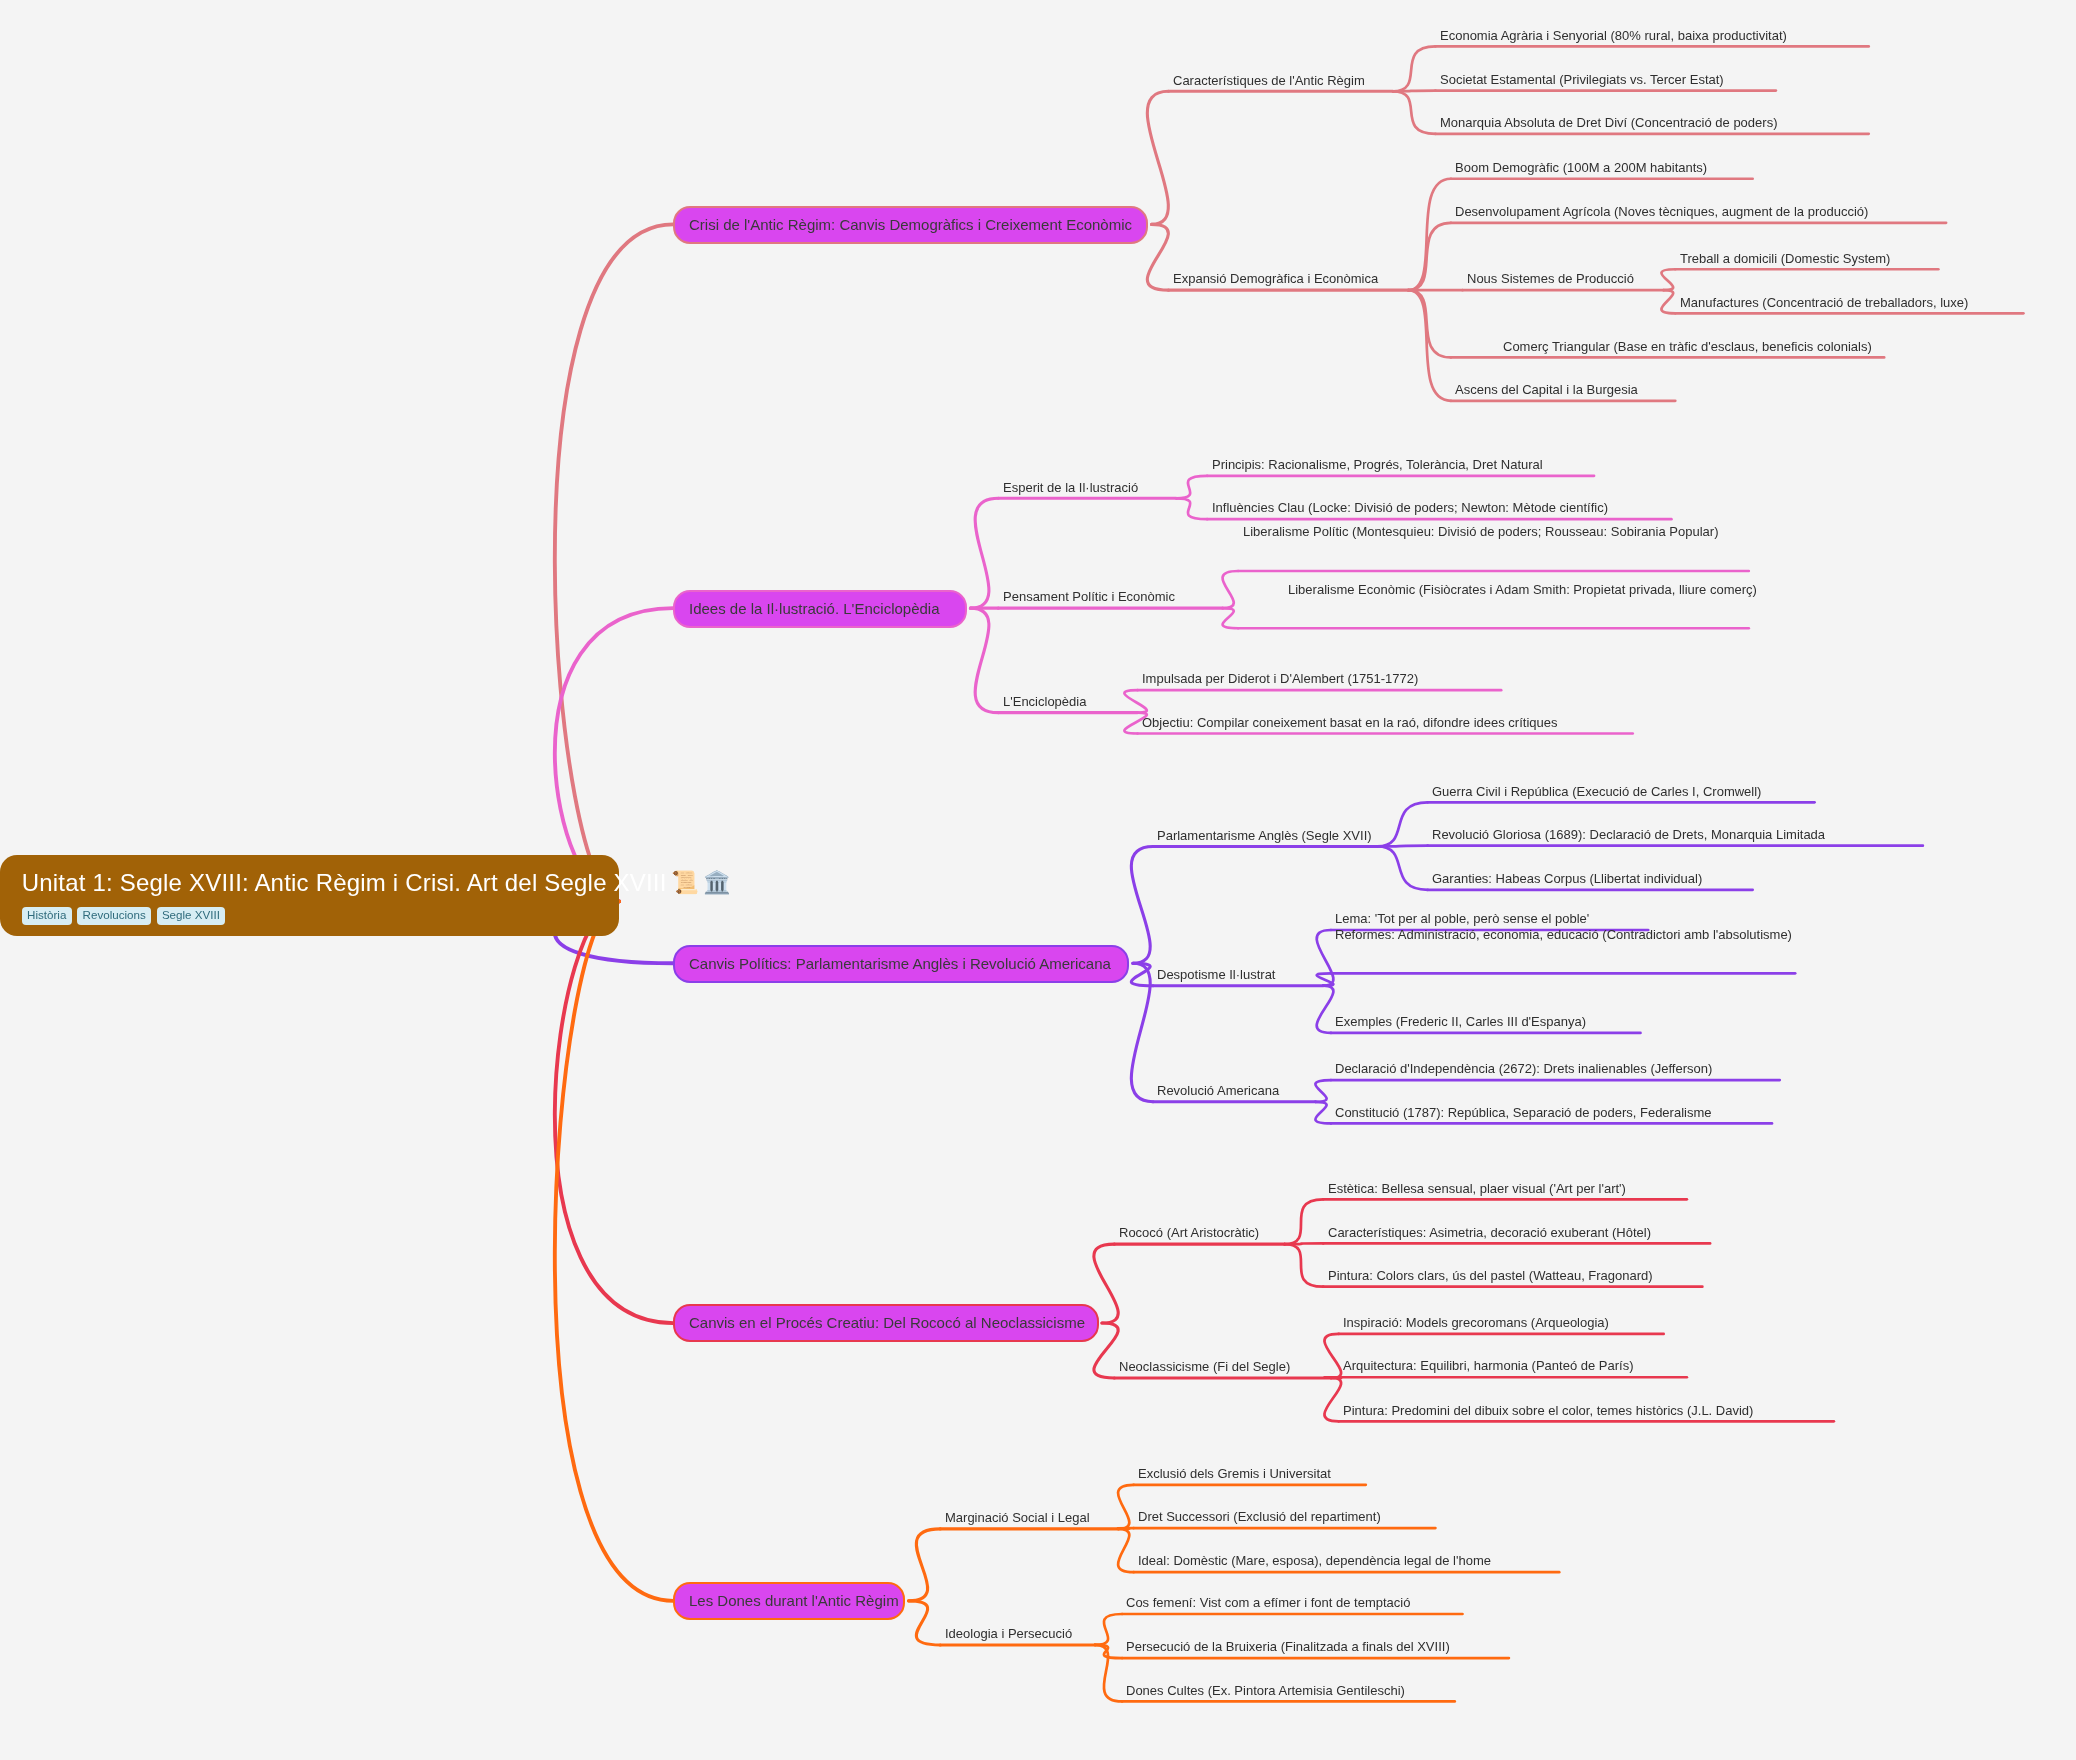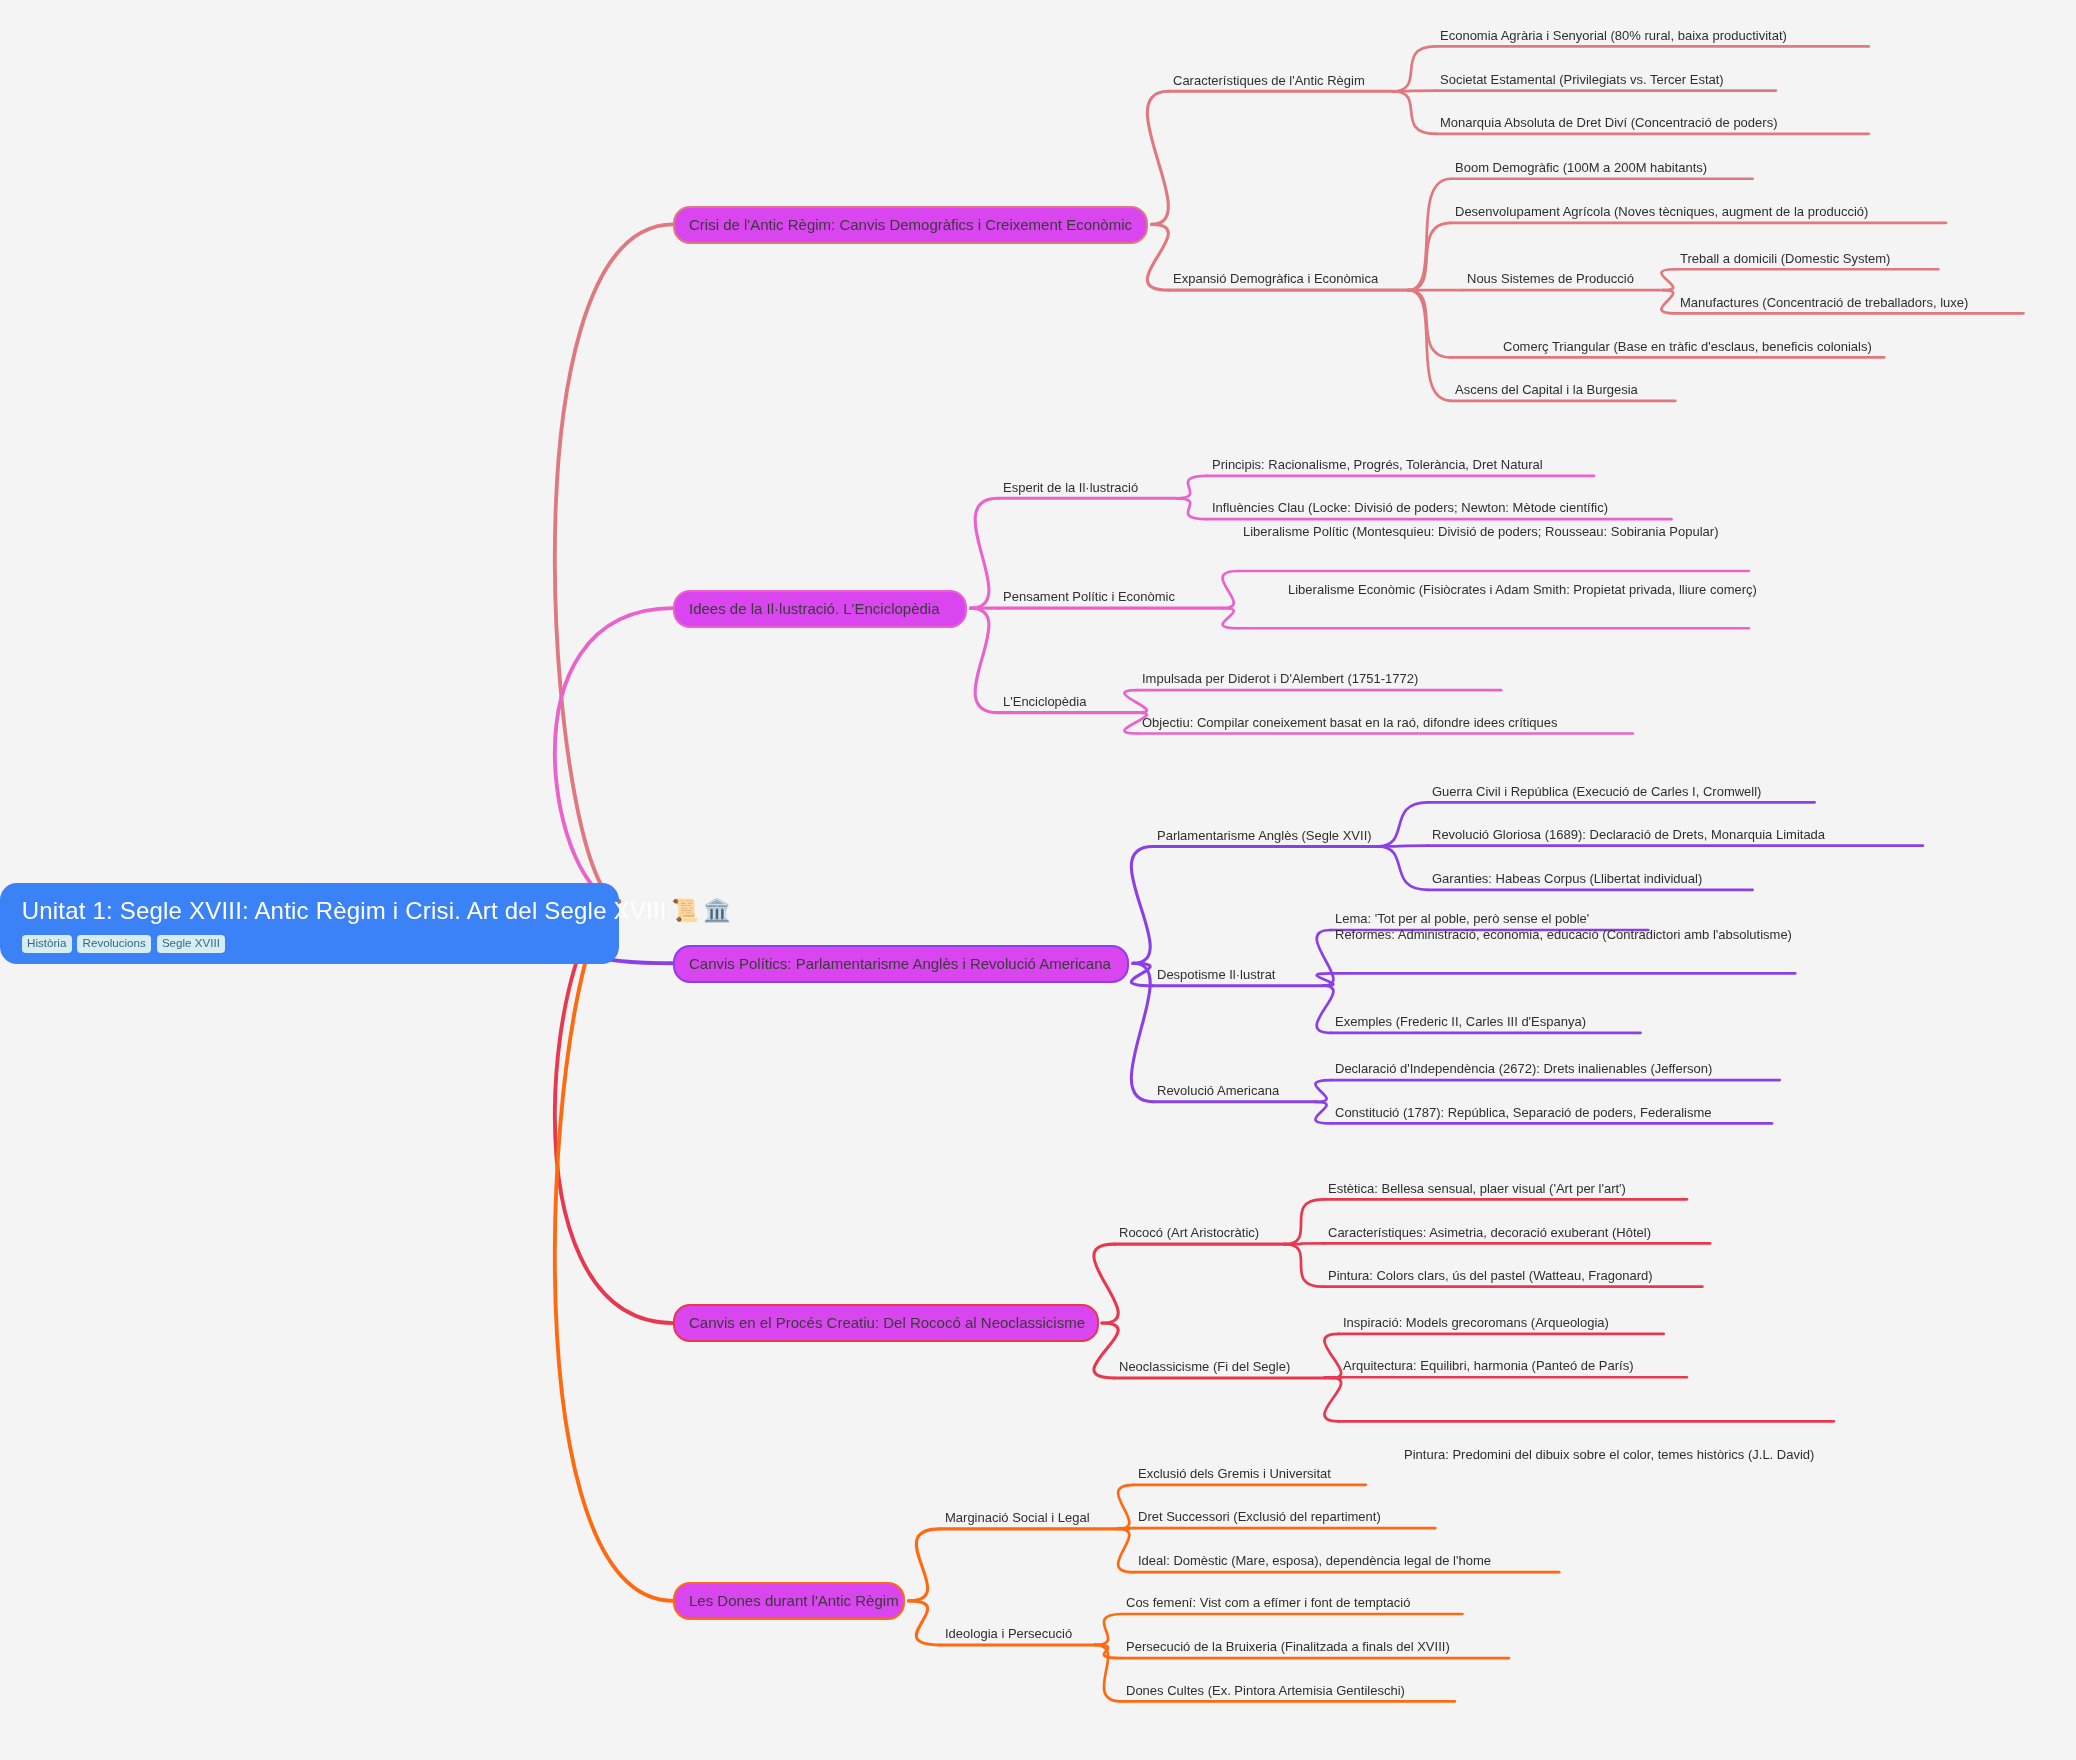--- a/index.html
+++ b/index.html
@@ -12,25 +12,24 @@
   }
   #canvas{position:absolute;inset:0;width:2077px;height:1761px;}
   svg.links{position:absolute;left:0;top:0;width:2077px;height:1761px;pointer-events:none;}
 
   
   .root-node{
     position:absolute;
     left:0px; top:855px;
     width:619px;
     box-sizing:border-box;
-    background:#3b82f6;
+    background:#a16207;
     border-radius:17px;
     padding:12.4px 17px 10.8px 21.7px;
     color:#ffffff;
-    margin-top:28px;
   }
   .root-title{
     font-size:24px;
     line-height:31px;
     letter-spacing:0.2px;
     white-space:nowrap;
     display:flex;align-items:center;gap:4.6px;
   }
   .root-title .emoji{font-size:22.4px;}
   .root-tags{display:flex;gap:5.4px;margin-top:8.5px;}
@@ -228,21 +227,21 @@
       <div class="node-label" style="left: 1335px; top: 1058px; width: 449px;">Declaració d'Independència (2672): Drets inalienables (Jefferson)</div>
       <div class="node-label" style="left: 1335px; top: 1102px; width: 441px;">Constitució (1787): República, Separació de poders, Federalisme</div>
       <div class="branch-node" style="left: 673px; top: 1304px; width: 426px; border-color: rgb(232, 56, 79);">Canvis en el Procés Creatiu: Del Rococó al Neoclassicisme</div>
       <div class="node-label" style="left: 1119px; top: 1222px;">Rococó (Art Aristocràtic)</div>
       <div class="node-label" style="left: 1328px; top: 1178px; width: 364px;">Estètica: Bellesa sensual, plaer visual ('Art per l'art')</div>
       <div class="node-label" style="left: 1328px; top: 1222px; width: 387px;">Característiques: Asimetria, decoració exuberant (Hôtel)</div>
       <div class="node-label" style="left: 1328px; top: 1265px; width: 379px;">Pintura: Colors clars, ús del pastel (Watteau, Fragonard)</div>
       <div class="node-label" style="left: 1119px; top: 1356px;">Neoclassicisme (Fi del Segle)</div>
       <div class="node-label" style="left: 1343px; top: 1312px; width: 325px;">Inspiració: Models grecoromans (Arqueologia)</div>
       <div class="node-label" style="left: 1343px; top: 1355px; width: 348px;">Arquitectura: Equilibri, harmonia (Panteó de París)</div>
-      <div class="node-label" style="left: 1404px; top: 1400px; width: 495px; margin-top: 44px;">Pintura: Predomini del dibuix sobre el color, temes històrics (J.L. David)</div>
+      <div class="node-label" style="left: 1343px; top: 1400px; width: 495px;">Pintura: Predomini del dibuix sobre el color, temes històrics (J.L. David)</div>
       <div class="branch-node" style="left: 673px; top: 1582px; width: 232px; border-color: rgb(255, 106, 16);">Les Dones durant l'Antic Règim</div>
       <div class="node-label" style="left: 945px; top: 1507px;">Marginació Social i Legal</div>
       <div class="node-label" style="left: 1138px; top: 1463px; width: 232px;">Exclusió dels Gremis i Universitat</div>
       <div class="node-label" style="left: 1138px; top: 1506px; width: 302px;">Dret Successori (Exclusió del repartiment)</div>
       <div class="node-label" style="left: 1138px; top: 1550px; width: 426px;">Ideal: Domèstic (Mare, esposa), dependència legal de l'home</div>
       <div class="node-label" style="left: 945px; top: 1623px;">Ideologia i Persecució</div>
       <div class="node-label" style="left: 1126px; top: 1592px; width: 340px;">Cos femení: Vist com a efímer i font de temptació</div>
       <div class="node-label" style="left: 1126px; top: 1636px; width: 387px;">Persecució de la Bruixeria (Finalitzada a finals del XVIII)</div>
       <div class="node-label" style="left: 1126px; top: 1680px; width: 333px;">Dones Cultes (Ex. Pintora Artemisia Gentileschi)</div>
     </div>

